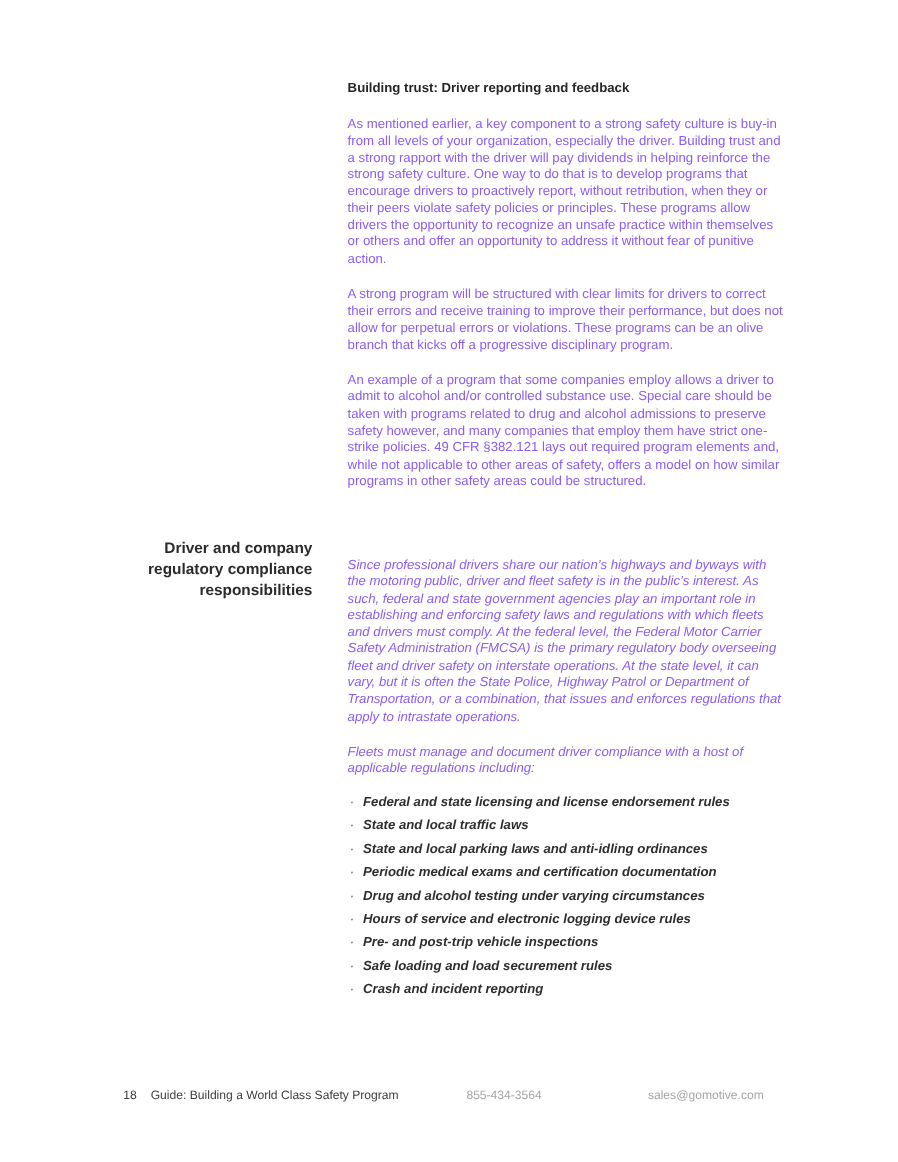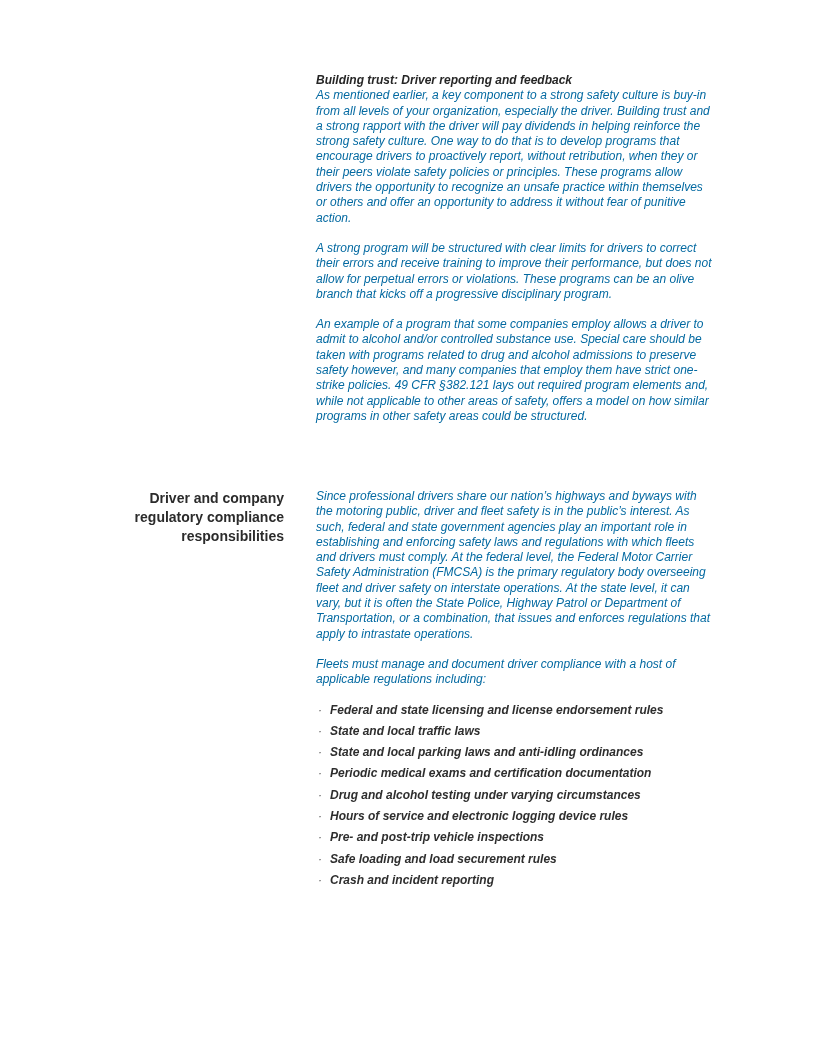--- a/index.html
+++ b/index.html
@@ -16,34 +16,34 @@
     position: absolute;
     inset: 0;
     background: #ffffff;
   }
   
   .main-block {
     position: absolute;
     left: 316px;
     width: 398px;
   }
-  .block-a { top: 73px; font-style: italic; }
+  .block-a { top: 73px; }
   .block-b { top: 489px; font-style: italic; }
   .subhead {
     font-size: 12px;
     font-weight: 700;
     line-height: 15.3px;
     margin: 0;
     color: #262626;
   }
   p.body-par {
     font-size: 12px;
     line-height: 15.3px;
-    margin: 0 0 15px 0;
-    color: #0369a1;
+    margin: 17px 0 15px 0;
+    color: #8b5cf6;
   }
   
   .side-heading {
     position: absolute;
     left: 112px;
     top: 489px;
     width: 172px;
     font-size: 14px;
     font-weight: 600;
     line-height: 19px;
@@ -131,14 +131,20 @@
       <li>State and local parking laws and anti-idling ordinances</li>
       <li>Periodic medical exams and certification documentation</li>
       <li>Drug and alcohol testing under varying circumstances</li>
       <li>Hours of service and electronic logging device rules</li>
       <li>Pre- and post-trip vehicle inspections</li>
       <li>Safe loading and load securement rules</li>
       <li>Crash and incident reporting</li>
     </ul>
   </section>
 
+  <footer class="footer">
+    <span class="page-num">18</span>
+    <span class="doc-title">Guide: Building a World Class Safety Program</span>
+    <a class="phone">855-434-3564</a>
+    <a class="email">sales@gomotive.com</a>
+  </footer>
 
 </div>
 
 </body></html>

